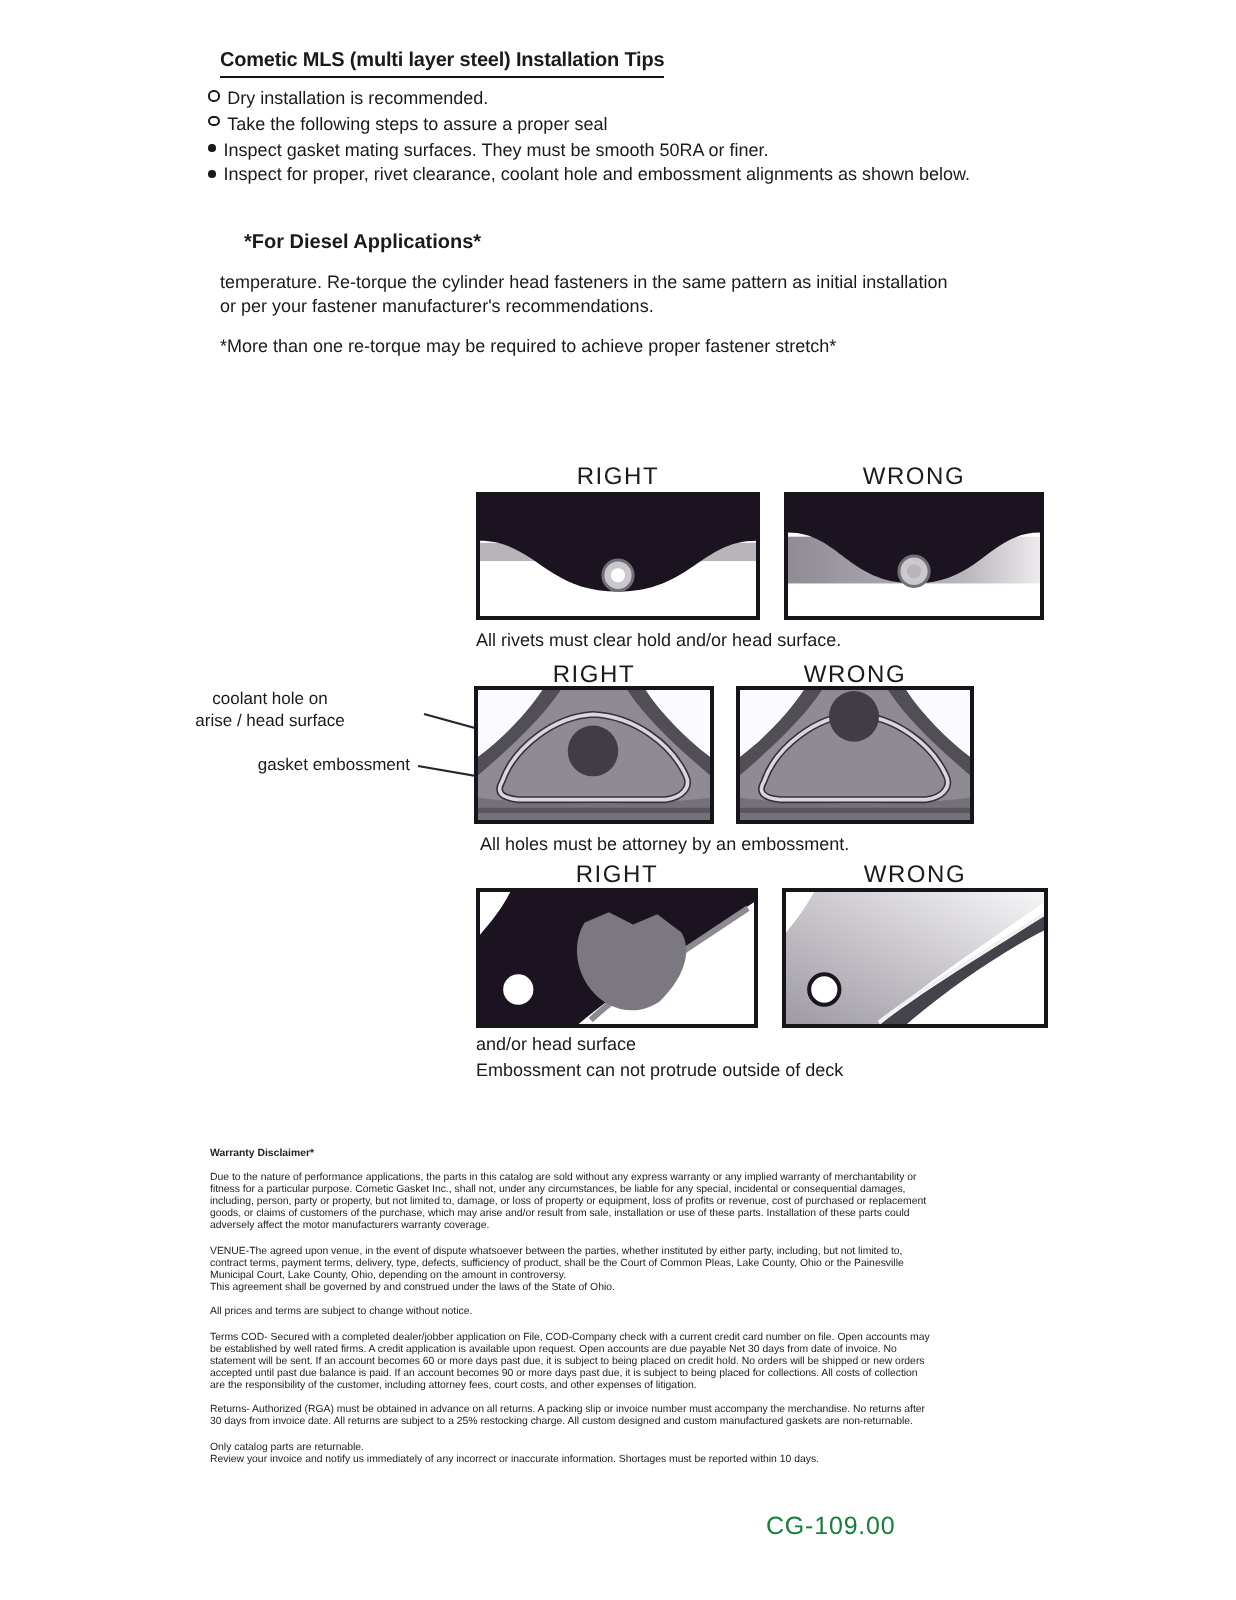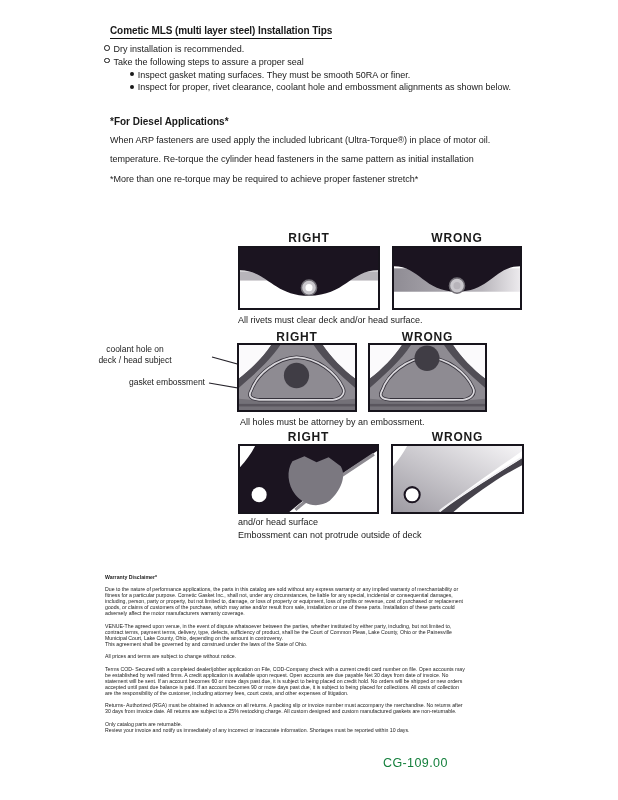--- a/index.html
+++ b/index.html
@@ -10,35 +10,35 @@
   }
   .abs{position:absolute;}
   
   .title{
     top:25px;left:110px;font-size:10px;font-weight:bold;letter-spacing:-0.1px;
     border-bottom:1.4px solid #111;padding-bottom:1.5px;margin:0;
   }
   
   .bullets{top:43px;left:104px;font-size:9px;line-height:12.8px;}
   .b-row{display:flex;align-items:baseline;}
-  .b-row.sub{margin-left:26px;text-align:center;}
+  .b-row.sub{text-align:center;}
   .marker-open{
     width:3.6px;height:3.6px;border:0.9px solid #1a1a1a;border-radius:50%;
     display:inline-block;margin-right:4px;flex:0 0 auto;position:relative;top:-1.5px;
   }
   .marker-filled{
     width:3.8px;height:3.8px;background:#1a1a1a;border-radius:50%;
     display:inline-block;margin-right:4px;flex:0 0 auto;position:relative;top:-1.5px;
   }
   
   .diesel{top:116px;left:110px;width:440px;font-size:9px;line-height:12.2px;}
-  .diesel h2{font-size:10px;font-weight:bold;margin:0 0 6px 0;}
+  .diesel h2{font-size:10px;font-weight:bold;margin:0 0 6px 12px;}
   .para{margin:0 0 7px 0;}
   
-  .fig-label{font-size:12px;font-weight:bold;letter-spacing:0.8px;text-align:center;}
+  .fig-label{font-size:12px;font-weight:normal;letter-spacing:0.8px;text-align:center;}
   .panel{border:2.5px solid #17141c;box-sizing:border-box;background:#fff;}
   .panel svg{display:block;width:100%;height:100%;}
   .fig-caption{font-size:9px;line-height:12.5px;}
   .callout{font-size:8.5px;line-height:10.5px;text-align:right;}
   
   .disclaimer{top:574px;left:105px;width:432px;font-size:5.2px;line-height:6px;color:#222;}
   .d-head{font-weight:bold;margin-bottom:6px;}
   .d-para{margin-bottom:6.5px;}
   
   .footer-code{top:756px;left:383px;font-size:12.5px;letter-spacing:0.4px;color:#15803d;}
@@ -63,24 +63,24 @@
   </div>
   <div class="b-row sub">
     <span class="marker-filled"></span>
     <span>Inspect for proper, rivet clearance, coolant hole and embossment alignments as shown below.</span>
   </div>
 </div>
 
 <div class="abs diesel">
   <h2>*For Diesel Applications*</h2>
   <div class="para">
-      <div>When ARP fasteners are used apply the included lubricant (Ultra-Torque®) in place of motor oil.</div>
     </div>
   <div class="para">
       <div>temperature. Re-torque the cylinder head fasteners in the same pattern as initial installation</div>
+      <div>or per your fastener manufacturer's recommendations.</div>
     </div>
   <div class="para">*More than one re-torque may be required to achieve proper fastener stretch*</div>
 </div>
 
 <div>
 
   <div class="abs fig-label" style="top:231px;left:238px;width:142px;">RIGHT</div>
   <div class="abs fig-label" style="top:231px;left:392px;width:130px;">WRONG</div>
 
   <div class="abs panel" style="top:246px;left:238px;width:142px;height:64px;">
@@ -101,28 +101,28 @@
             <stop offset="1" stop-color="#eceaed"></stop>
         </linearGradient>
       </defs>
       <rect width="125" height="59" fill="#ffffff"></rect>
       <rect x="0" y="20" width="125" height="23" fill="url(#deckGrad1)"></rect>
       <path d="M0 0 H125 V18 C100 18 95 43 62.5 43 C30 43 25 18 0 18 Z" fill="#1b1420"></path>
       <circle cx="62.5" cy="37" r="7.5" fill="#cac8cd" stroke="#716e75" stroke-width="1.5"></circle>
       <circle cx="62.5" cy="37" r="3.5" fill="#b7b4ba"></circle>
     </svg>
   </div>
-  <div class="abs fig-caption" style="top:314px;left:238px;">All rivets must clear deck and/or head surface.</div>
+  <div class="abs fig-caption" style="top:314px;left:238px;">All rivets must clear hold and/or head surface.</div>
 
   <div class="abs fig-label" style="top:330px;left:237px;width:120px;">RIGHT</div>
   <div class="abs fig-label" style="top:330px;left:368px;width:119px;">WRONG</div>
 
   <div class="abs callout" style="top:344px;left:60px;width:150px;text-align:center;">
       <div>coolant hole on</div>
-      <div>deck / head subject</div>
+      <div>arise / head surface</div>
     </div>
   <div class="abs callout" style="top:377px;left:55px;width:150px;">gasket embossment</div>
 
   <svg class="abs" style="top:348px;left:195px;width:110px;height:50px;" viewBox="0 0 110 50">
     <line x1="17" y1="9" x2="97" y2="31" stroke="#26232b" stroke-width="1.1"></line>
     <line x1="14" y1="35" x2="66" y2="44" stroke="#26232b" stroke-width="1.1"></line>
   </svg>
 
   <div class="abs panel" style="top:343px;left:237px;width:120px;height:69px;">
     <svg viewBox="0 0 115 64" preserveAspectRatio="none">

